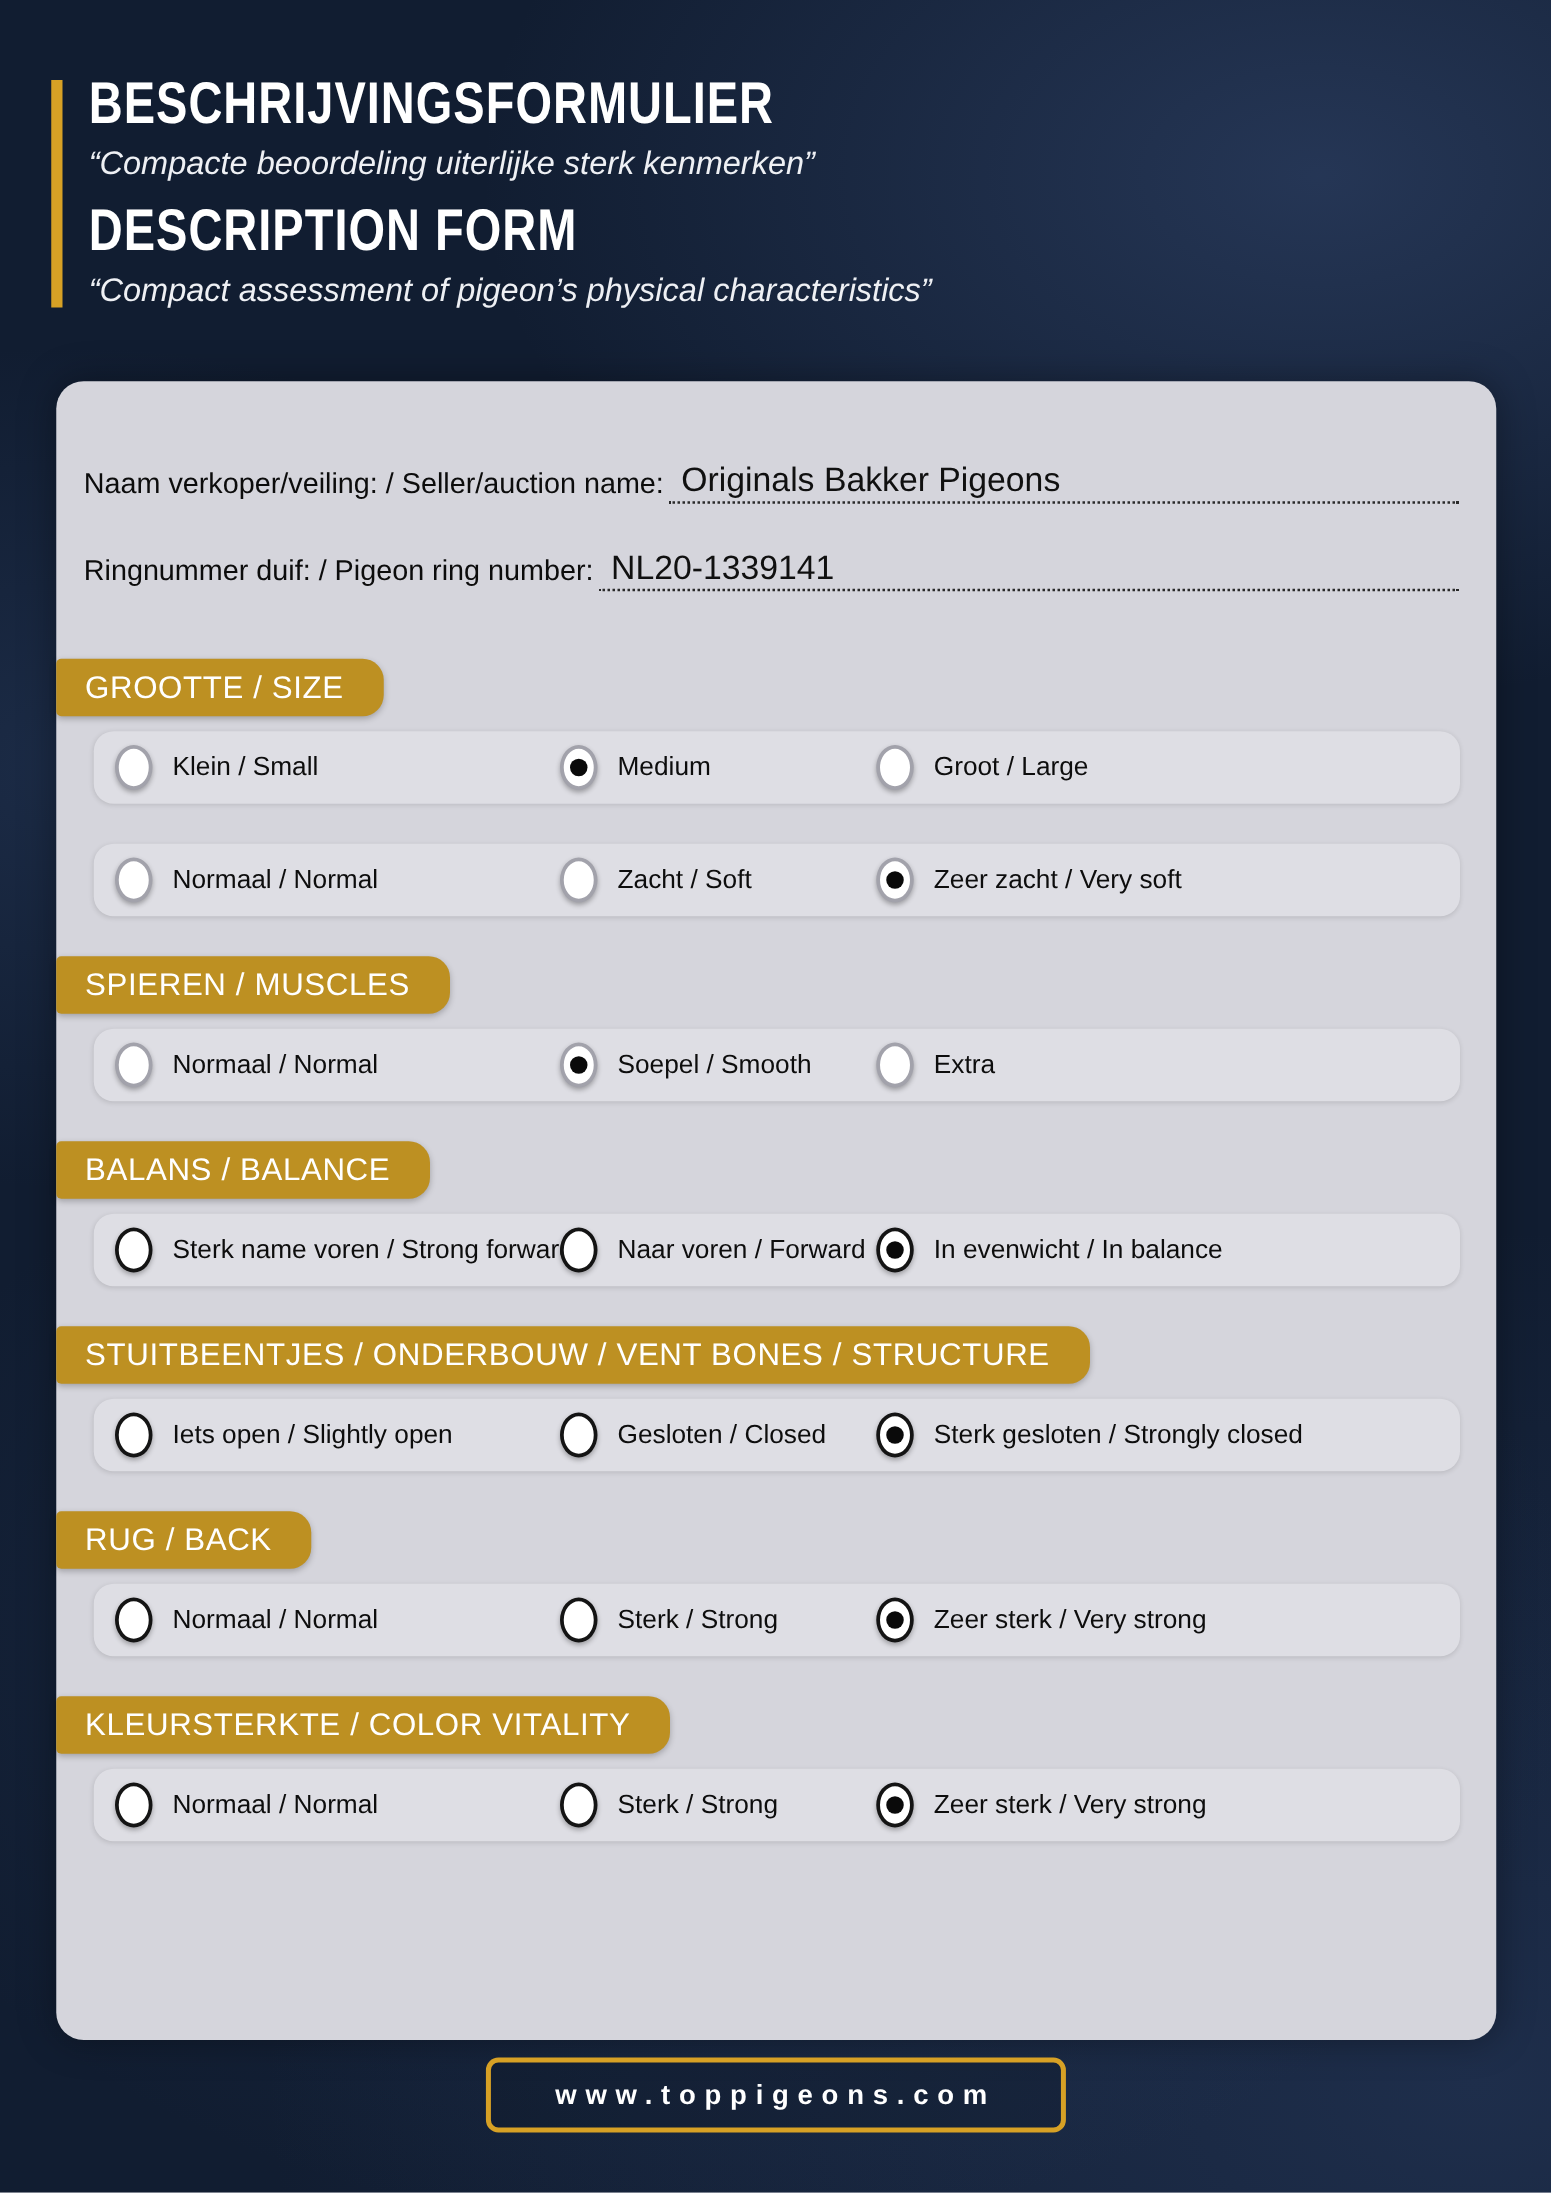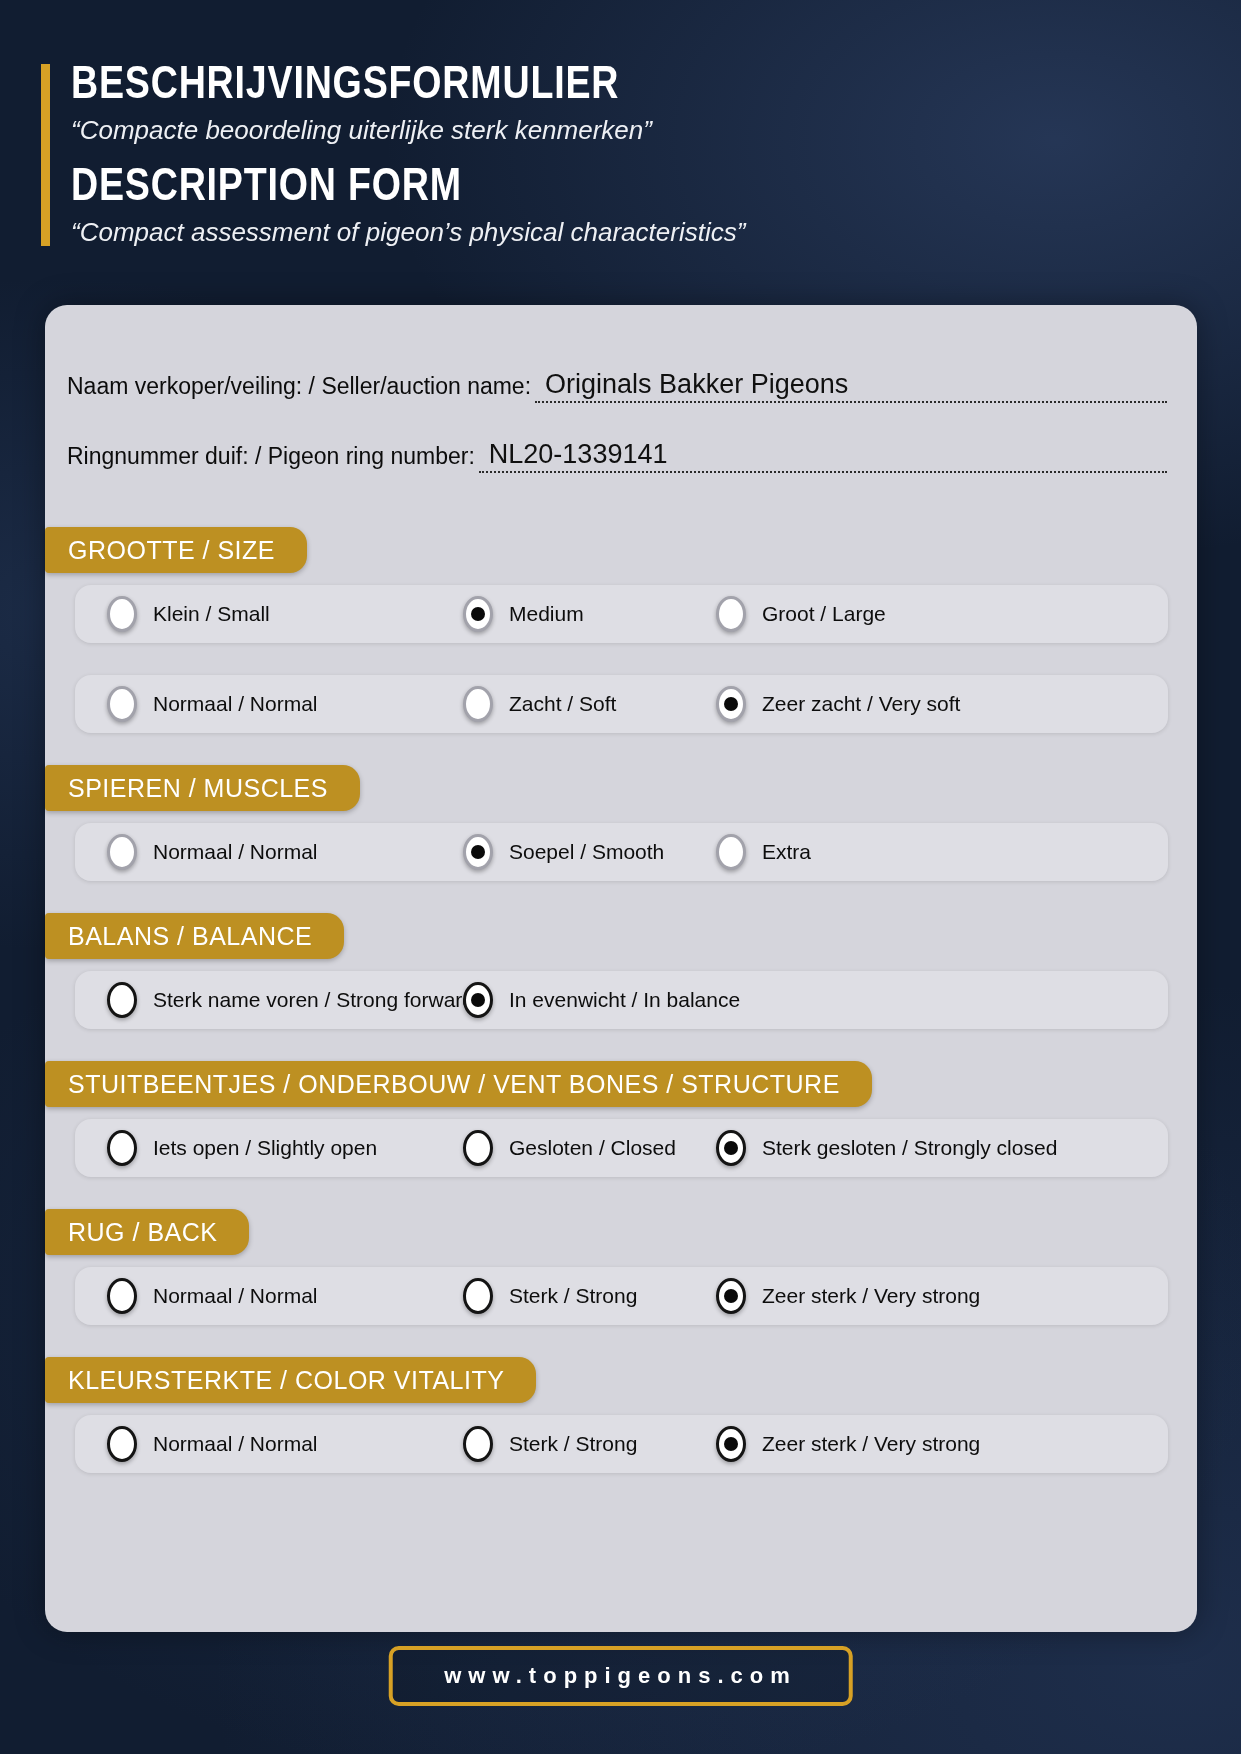--- a/index.html
+++ b/index.html
@@ -72,21 +72,21 @@
   .form-section:first-child { margin-top:0; }
   .section-tab {
     display:inline-block; background:var(--gold_tab,#bd9022); color:#fff;
     font-size:25px; line-height:28px; padding:9px 32px 9px 23px;
     border-radius:4px 17px 17px 4px; letter-spacing:.5px;
     box-shadow:0 2px 5px rgba(0,0,0,.25);
   }
   .option-row {
     margin:12px 29px 0 30px; height:58px; background:#dedee4; border-radius:16px;
     display:grid; grid-template-columns:356px 253px auto; align-items:center;
-    padding-left:32px; box-shadow:0 1px 4px rgba(0,0,0,.12);
+    padding-left:17px; box-shadow:0 1px 4px rgba(0,0,0,.12);
   }
   .option { display:flex; align-items:center; cursor:pointer; }
   .radio {
     width:30px; height:36px; border-radius:50%; background:#fff;
     border:3px solid #141414; flex:0 0 auto;
     display:flex; align-items:center; justify-content:center;
     box-shadow:0 2px 4px rgba(0,0,0,.3);
   }
   .ring-light .radio { border-color:#a2a2ab; }
   .dot { width:14px; height:14px; border-radius:50%; background:transparent; }
@@ -208,20 +208,26 @@
       <section class="form-section ring-dark">
         <div class="section-tab">BALANS / BALANCE</div>
         <div class="option-row">
           <label class="option">
             <span class="radio">
                 <span class="dot"></span>
               </span>
             <span class="option-label">Sterk name voren / Strong forward</span>
           </label>
           <label class="option">
+            <span class="radio">
+                <span class="dot"></span>
+              </span>
+            <span class="option-label">Naar voren / Forward</span>
+          </label>
+          <label class="option">
             <span class="radio selected">
                 <span class="dot"></span>
               </span>
             <span class="option-label">In evenwicht / In balance</span>
           </label>
         </div>
       </section>
 
       <section class="form-section ring-dark">
         <div class="section-tab">STUITBEENTJES / ONDERBOUW / VENT BONES / STRUCTURE</div>

